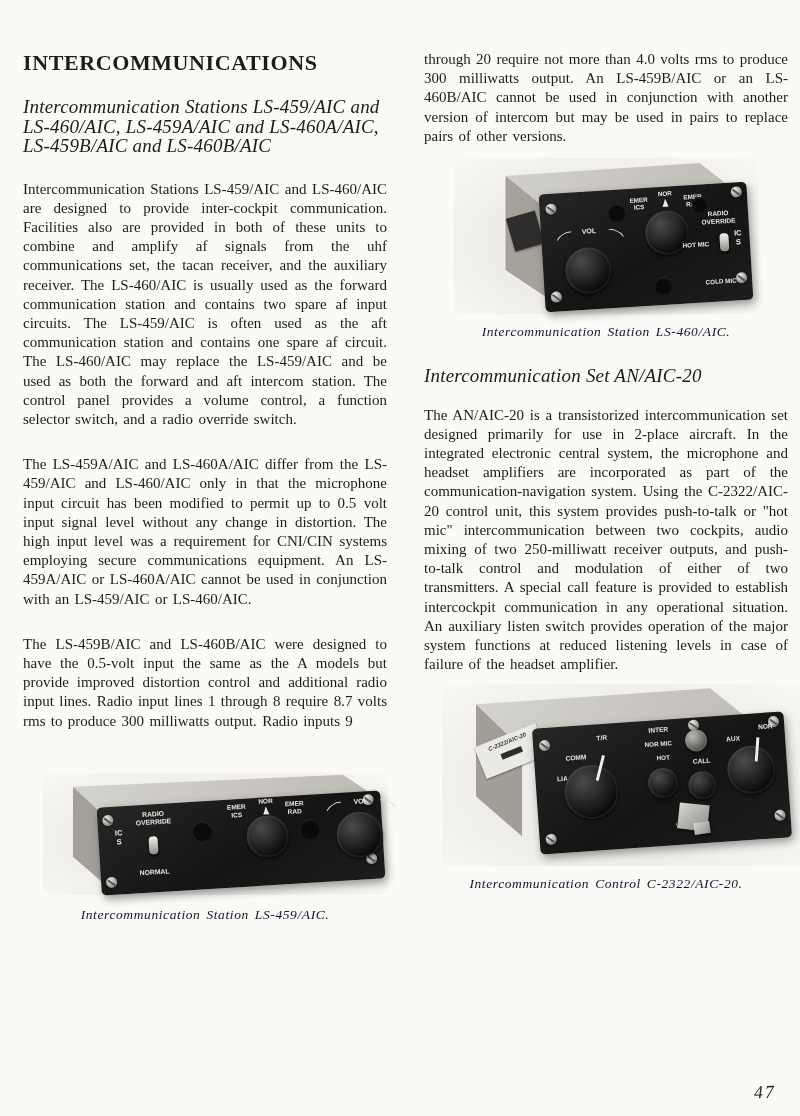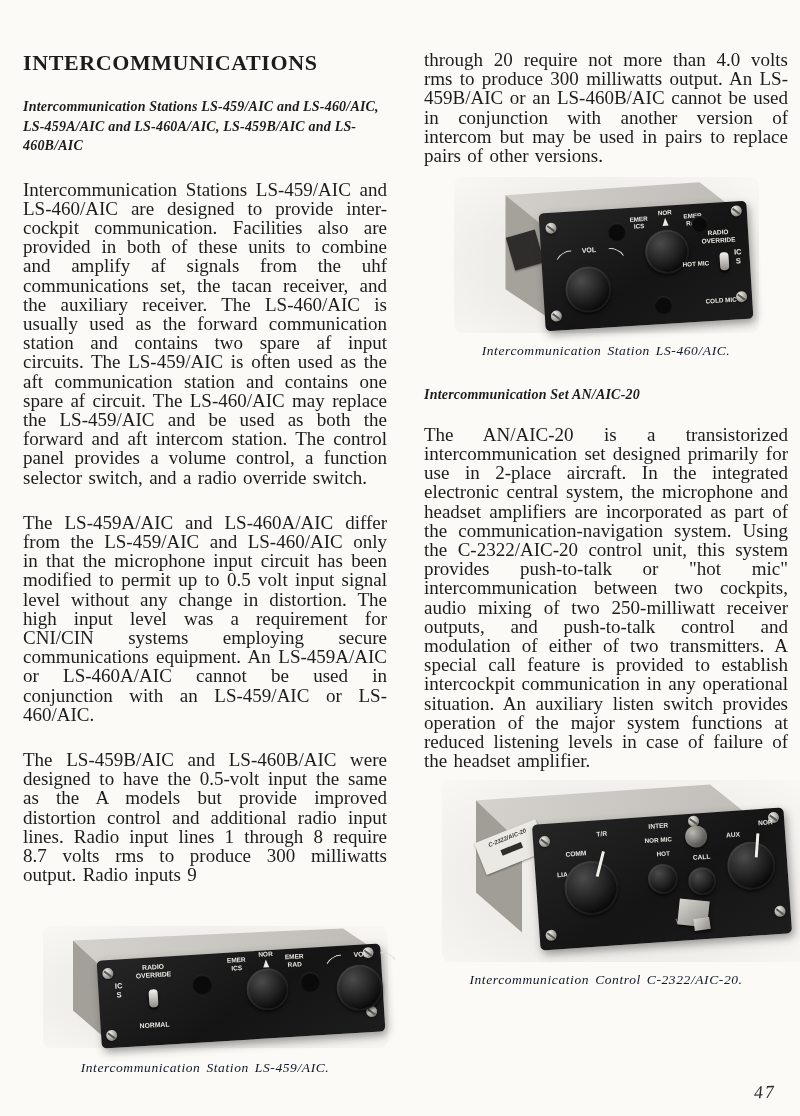--- a/index.html
+++ b/index.html
@@ -10,23 +10,23 @@
   
   .hdr{position:absolute;top:6px;right:14px;font-family:"Liberation Sans",sans-serif;
        font-style:italic;font-size:17px;color:#2a2a2a;border-bottom:2px solid #2b2b2b;
        padding:0 2px 5px 6px;letter-spacing:.5px;}
 
   
   .col{position:absolute;width:364px;text-align:justify;}
   .col-left{left:23px;top:50px;}
   .col-right{left:424px;top:50px;}
   h1.sec{font-size:22px;font-weight:bold;letter-spacing:.6px;margin:0 0 21px 0;text-align:left;}
-  h2.sub{font-size:14px;font-weight:bold;font-style:italic;margin:0 0 24px 0;
+  h2.sub{font-size:19px;font-weight:normal;font-style:italic;margin:0 0 24px 0;
          line-height:19.5px;text-align:left;letter-spacing:.2px;}
-  p.body{font-size:19px;line-height:19.2px;margin:0 0 26px 0;word-spacing:1.6px;}
+  p.body{font-size:15px;line-height:19.2px;margin:0 0 26px 0;word-spacing:1.6px;}
   p.last{margin-bottom:0;}
 
   
   .fig{position:relative;background:radial-gradient(ellipse at 50% 55%, #efede9 55%, #f9f8f4 100%);
        border-radius:8px;}
   .caption{font-style:italic;font-size:13.5px;text-align:center;letter-spacing:.6px;
            word-spacing:2px;color:#0f172a;}
   .chs{position:absolute;inset:0;}
   .panel{position:absolute;background:linear-gradient(150deg,#262626 0%,#141414 55%,#1d1d1d 100%);
          border-radius:5px;box-shadow:2px 4px 8px rgba(40,40,40,.45);}

